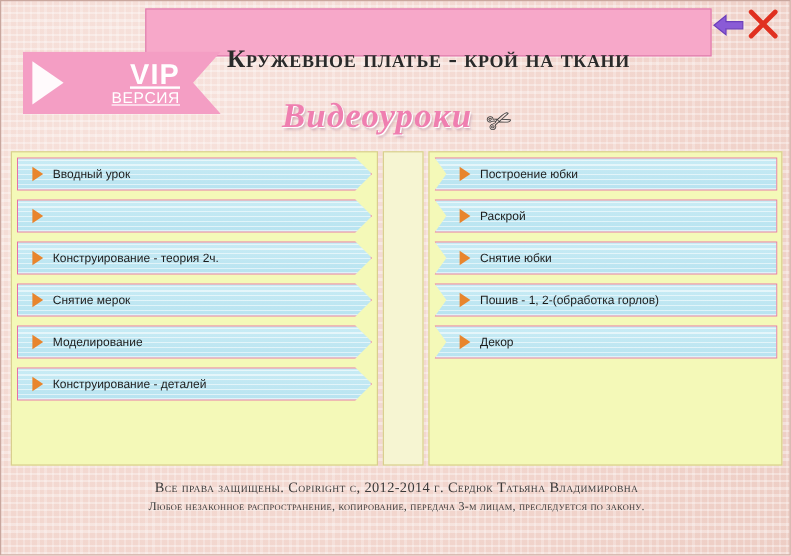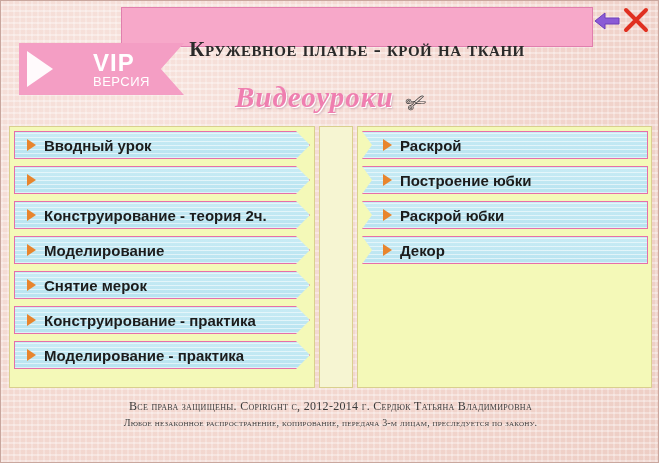--- a/index.html
+++ b/index.html
@@ -90,22 +90,23 @@
     height: 0;
     border-top: 18px solid transparent;
     border-bottom: 18px solid transparent;
     border-left: 26px solid #ffffff;
     opacity: 0.95;
   }
   .vip-text {
     position: relative;
     z-index: 2;
     color: #ffffff;
-    text-align: left;
+    text-align: right;
     line-height: 1.0;
+    text-decoration: underline;
   }
   .vip-text .vip-main {
     display: block;
     font-family: "Liberation Sans", sans-serif;
     font-weight: bold;
     font-size: 24px;
     letter-spacing: 1px;
   }
   .vip-text .vip-sub {
     display: block;
@@ -191,22 +192,22 @@
     width: 0;
     height: 0;
     border-top: 6px solid transparent;
     border-bottom: 6px solid transparent;
     border-left: 9px solid #e8852d;
     margin-right: 8px;
     flex: 0 0 auto;
   }
   .menu-item .label {
     font-family: "Liberation Sans", sans-serif;
-    font-size: 15px;
-    font-weight: bold;
+    font-size: 10px;
+    font-weight: normal;
     color: #1c1c1c;
     white-space: nowrap;
     overflow: hidden;
     text-overflow: ellipsis;
   }
 
   
   .footer {
     position: absolute;
     left: 0;
@@ -275,48 +276,48 @@
     </div>
     <div class="menu-item">
       <span class="bullet"></span>
     </div>
     <div class="menu-item">
       <span class="bullet"></span>
       <span class="label">Конструирование - теория 2ч.</span>
     </div>
     <div class="menu-item">
       <span class="bullet"></span>
+      <span class="label">Снятие мерок</span>
+    </div>
+    <div class="menu-item">
+      <span class="bullet"></span>
       <span class="label">Моделирование</span>
     </div>
     <div class="menu-item">
       <span class="bullet"></span>
-      <span class="label">Снятие мерок</span>
-    </div>
-    <div class="menu-item">
-      <span class="bullet"></span>
-      <span class="label">Конструирование - практика</span>
-    </div>
-    <div class="menu-item">
-      <span class="bullet"></span>
-      <span class="label">Моделирование - практика</span>
+      <span class="label">Конструирование - деталей</span>
     </div>
   </div>
 
   <div class="menu-list menu-right">
     <div class="menu-item">
       <span class="bullet"></span>
+      <span class="label">Построение юбки</span>
+    </div>
+    <div class="menu-item">
+      <span class="bullet"></span>
       <span class="label">Раскрой</span>
     </div>
     <div class="menu-item">
       <span class="bullet"></span>
-      <span class="label">Построение юбки</span>
-    </div>
-    <div class="menu-item">
-      <span class="bullet"></span>
-      <span class="label">Раскрой юбки</span>
+      <span class="label">Снятие юбки</span>
+    </div>
+    <div class="menu-item">
+      <span class="bullet"></span>
+      <span class="label">Пошив - 1, 2-(обработка горлов)</span>
     </div>
     <div class="menu-item">
       <span class="bullet"></span>
       <span class="label">Декор</span>
     </div>
   </div>
 
   <div class="footer">
     <div class="line1">Все права защищены. Copiright c, 2012-2014 г. Сердюк Татьяна Владимировна</div>
     <div class="line2">Любое незаконное распространение, копирование, передача 3-м лицам, преследуется по закону.</div>

